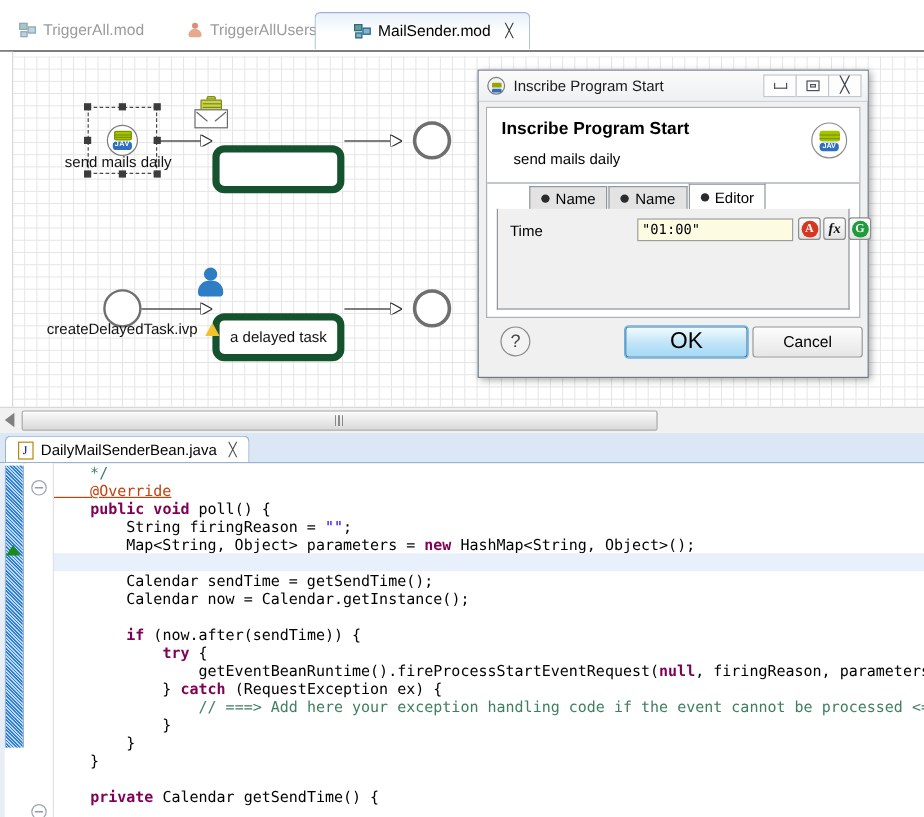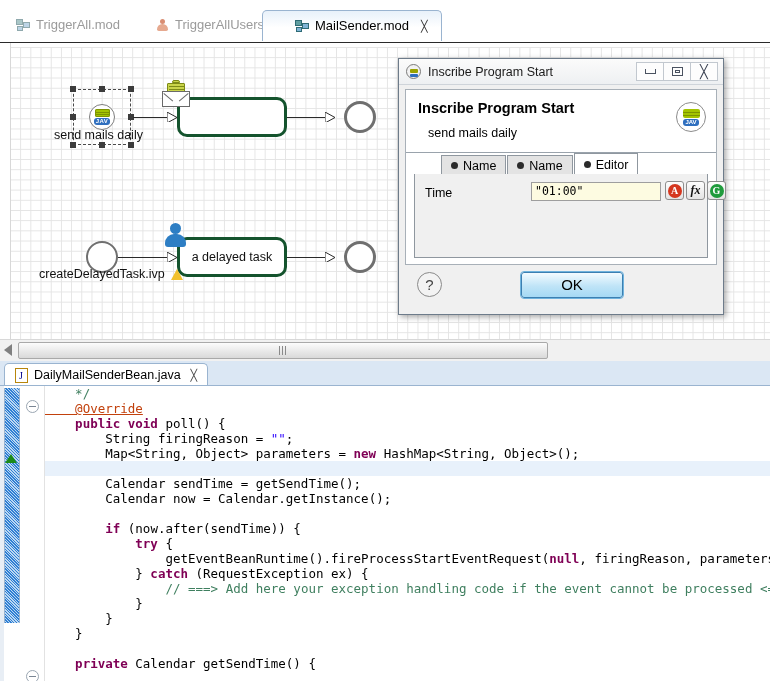--- a/index.html
+++ b/index.html
@@ -70,23 +70,23 @@
   
   .nodeStart{
     position:absolute;width:32px;height:32px;border-radius:50%;
     border:2px solid #6f6f6f;background:#fff;box-sizing:border-box;
   }
   .nodeEnd{
     position:absolute;width:32px;height:32px;border-radius:50%;
     border:3px solid #6f6f6f;background:#fff;box-sizing:border-box;
   }
   .nodeStep{
-    position:absolute;border:3px solid #14532d;border-radius:10px;background:#fff;
+    position:absolute;border:6px solid #14532d;border-radius:10px;background:#fff;
     box-sizing:border-box;display:flex;align-items:center;justify-content:center;
-    font-size:12.5px;color:#111;
+    font-size:12.5px;color:#111;margin-top:24px;
   }
   .nodeLabel{position:absolute;font-size:12.5px;color:#111;white-space:nowrap;}
   .conn{position:absolute;height:1px;background:#2a2a2a;}
   .arrowoutline{
     position:absolute;width:10px;height:10px;
   }
   
   .selbox{position:absolute;border:1px dashed #4a4a4a;box-sizing:border-box;}
   .handle{position:absolute;width:6px;height:6px;background:#3c3c3c;}
   
@@ -282,21 +282,21 @@
   #helpbtn{
     position:absolute;left:12px;top:6px;width:25px;height:25px;border-radius:50%;
     border:1px solid #8a8a8a;background:#f3f3f3;box-sizing:border-box;
     font-size:15px;line-height:23px;text-align:center;color:#444;
   }
   #okbtn{
     position:absolute;left:116px;top:6px;width:102px;height:26px;
     background:linear-gradient(#f3fbff,#bfe4f7 55%,#a5d9f4);
     border:1px solid #3c7fb1;border-radius:3px;box-sizing:border-box;
     outline:1px solid #6fb3dd;
-    font-size:15px;color:#000;text-align:center;line-height:24px;
+    font-size:19px;color:#000;text-align:center;line-height:24px;
   }
   #cancelbtn{
     position:absolute;left:222px;top:6px;width:92px;height:26px;
     background:linear-gradient(#fdfdfd,#e6e6e6);
     border:1px solid #9a9a9a;border-radius:3px;box-sizing:border-box;
     font-size:13px;color:#000;text-align:center;line-height:24px;
   }
 </style>
 </head>
 <body>
@@ -493,15 +493,16 @@
       </div>
       <div class="fbtn b3">
         <span class="glyph-g">G</span>
       </div>
     </div>
   </div>
 
   <div id="dlg-footer">
     <div id="helpbtn">?</div>
     <div id="okbtn">OK</div>
+    <div id="cancelbtn">Cancel</div>
   </div>
 
 </div>
 
 </body></html>

